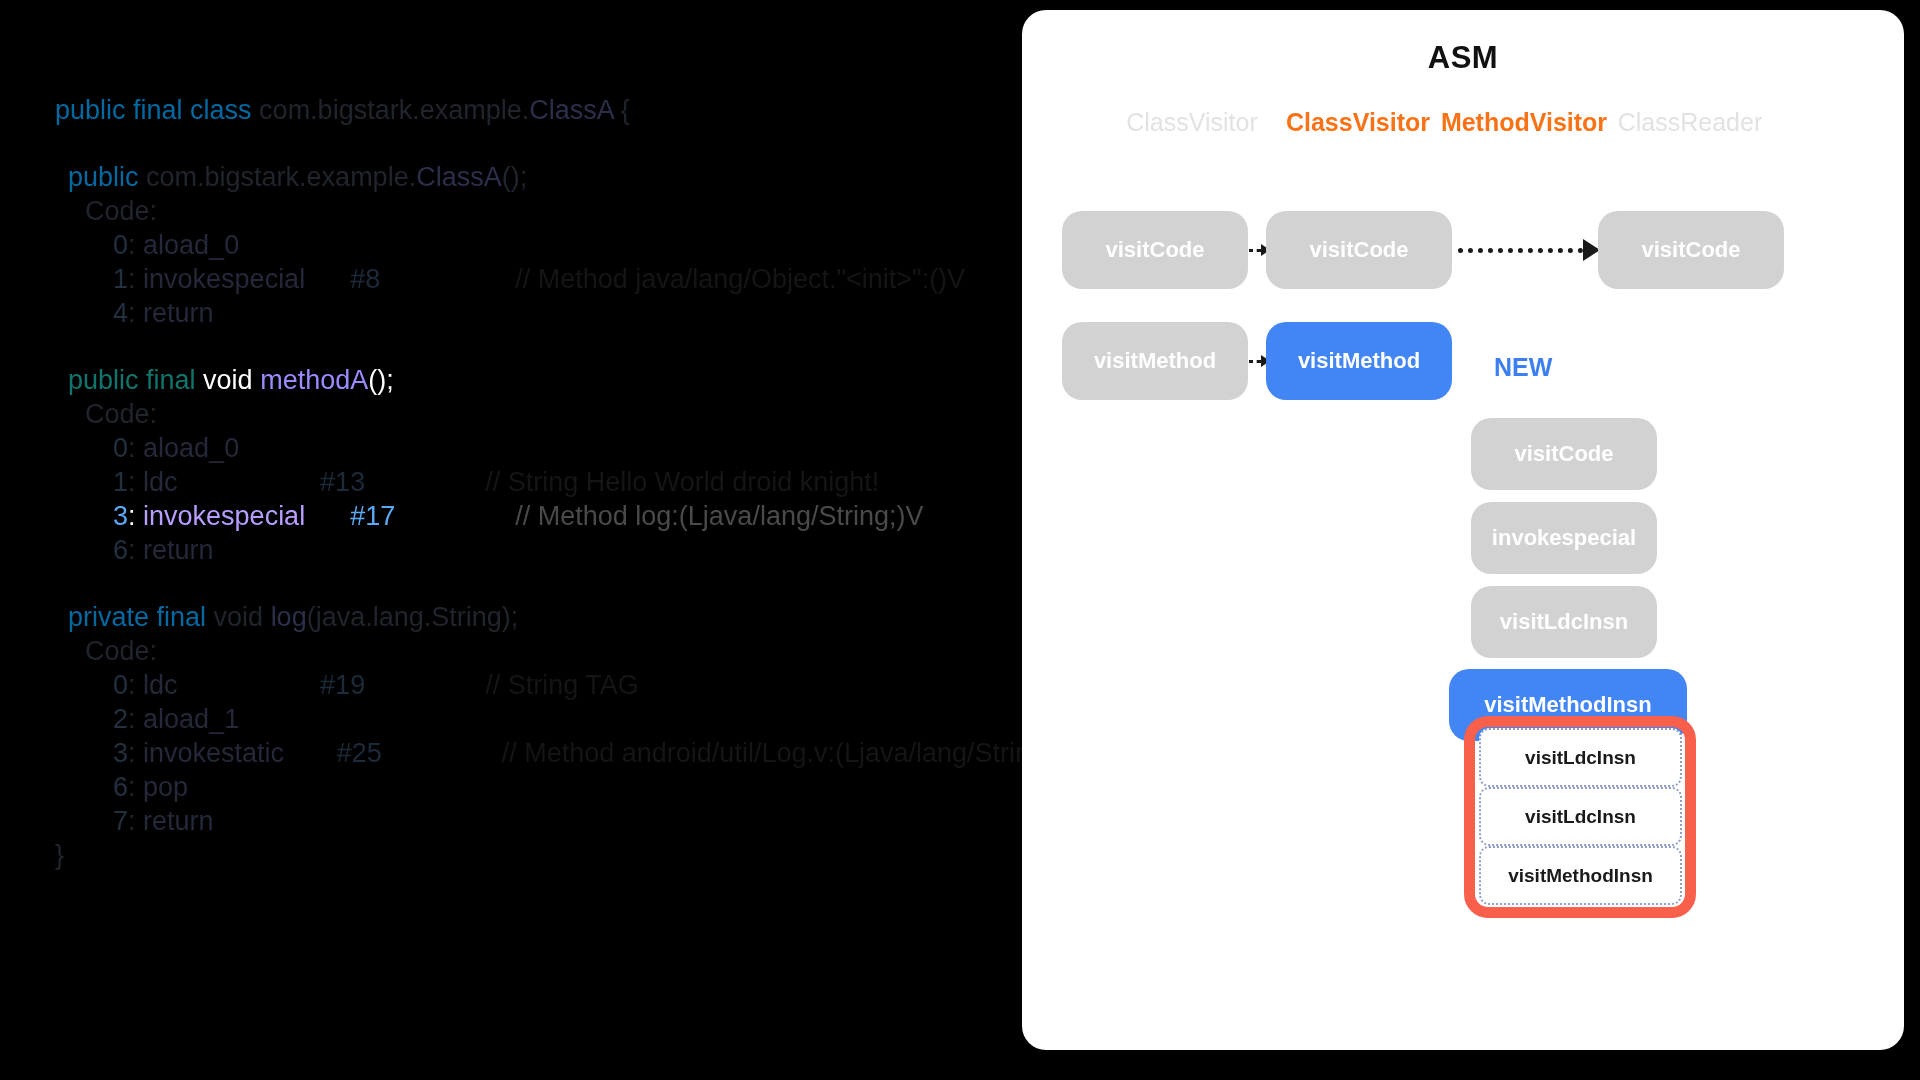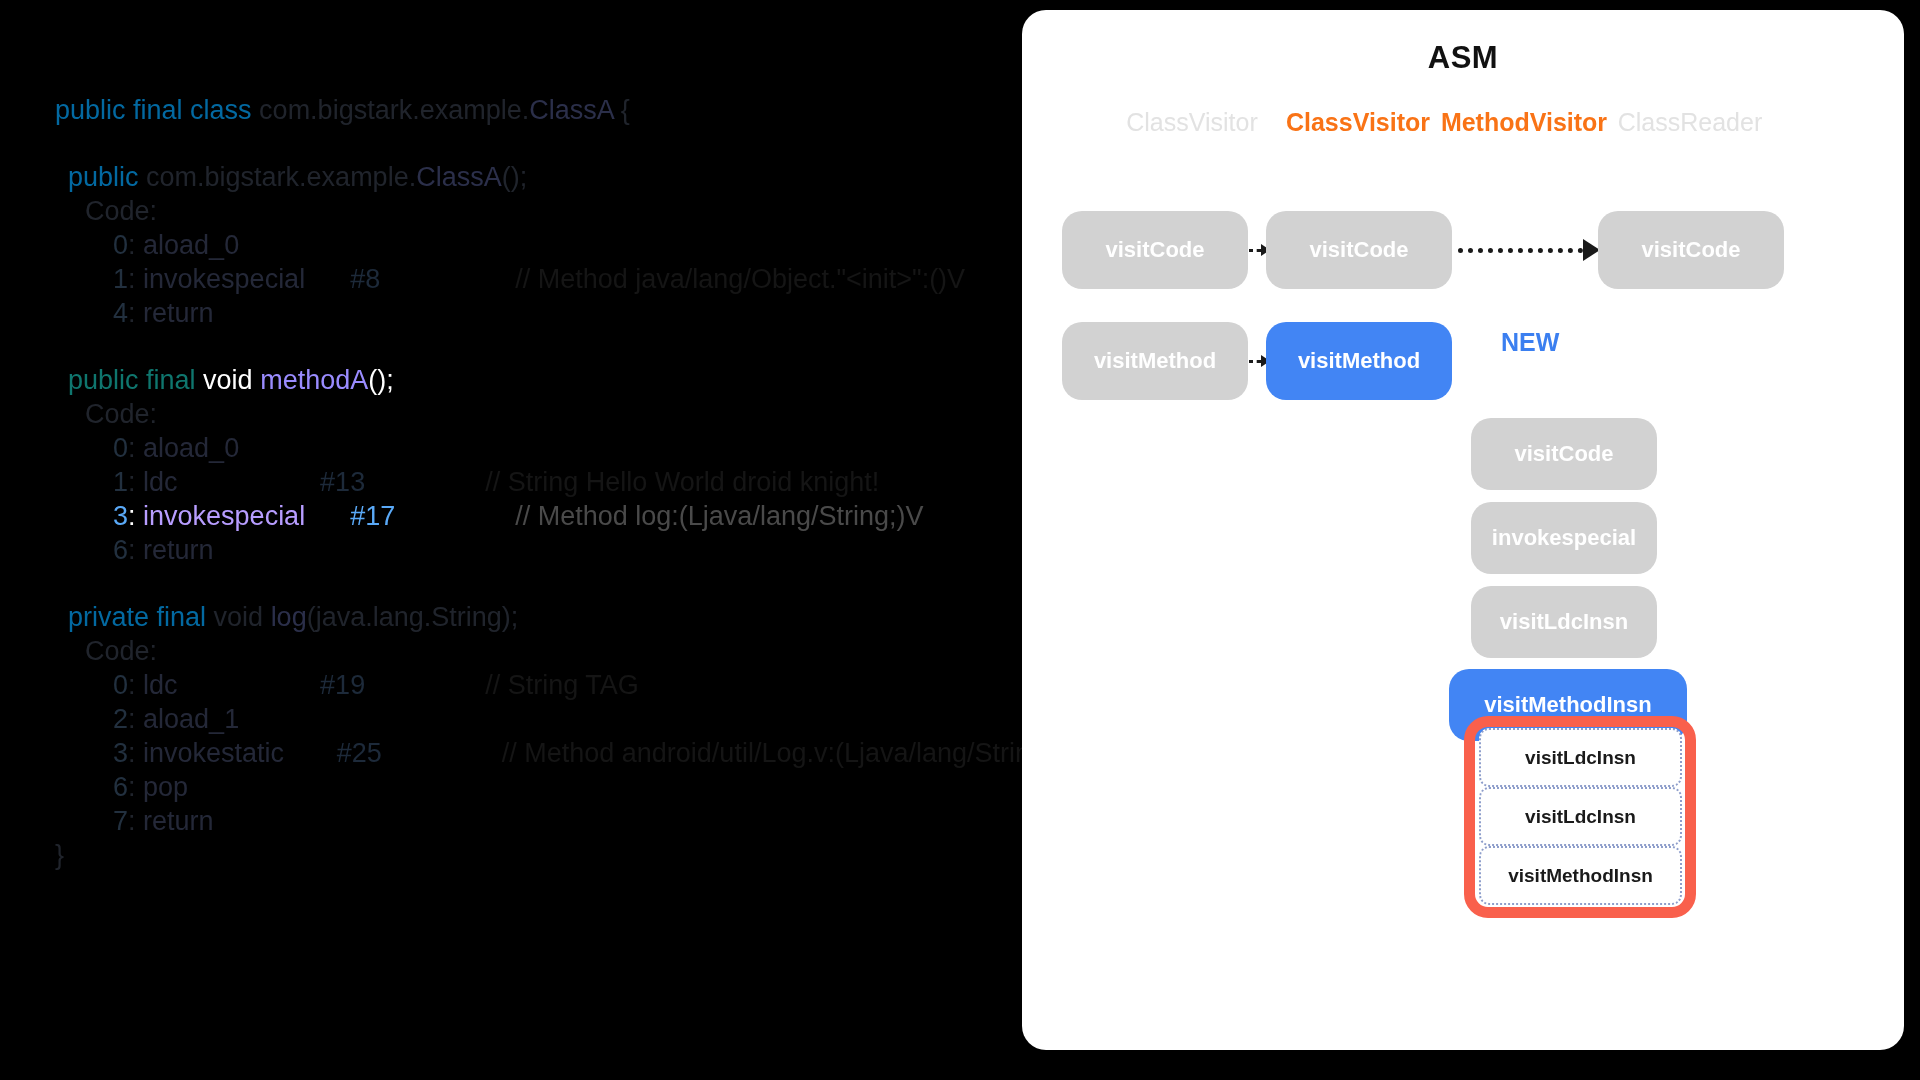--- a/index.html
+++ b/index.html
@@ -184,14 +184,14 @@
 <div class="node grey" style="left: 1598px; top: 211px; width: 186px; height: 78px;">visitCode</div>
 <div class="node grey" style="left: 1062px; top: 322px; width: 186px; height: 78px;">visitMethod</div>
 <div class="node blue" style="left: 1266px; top: 322px; width: 186px; height: 78px;">visitMethod</div>
 <div class="node grey" style="left: 1471px; top: 418px; width: 186px; height: 72px;">visitCode</div>
 <div class="node grey" style="left: 1471px; top: 502px; width: 186px; height: 72px;">invokespecial</div>
 <div class="node grey" style="left: 1471px; top: 586px; width: 186px; height: 72px;">visitLdcInsn</div>
 <div class="node blue" style="left: 1449px; top: 669px; width: 238px; height: 72px;">visitMethodInsn</div>
 <div class="node dotted" style="left: 1479px; top: 728px; width: 203px; height: 59px;">visitLdcInsn</div>
 <div class="node dotted" style="left: 1479px; top: 787px; width: 203px; height: 59px;">visitLdcInsn</div>
 <div class="node dotted" style="left: 1479px; top: 846px; width: 203px; height: 59px;">visitMethodInsn</div>
-<div class="new-label" style="left: 1494px; top: 328px; margin-left: 7px;">NEW</div>
+<div class="new-label" style="left: 1494px; top: 353px;">NEW</div>
 <div id="highlight-ring" style="left: 1464px; top: 716px; width: 232px; height: 202px; border-color: rgb(249, 96, 76);"></div>
 
 </body></html>

